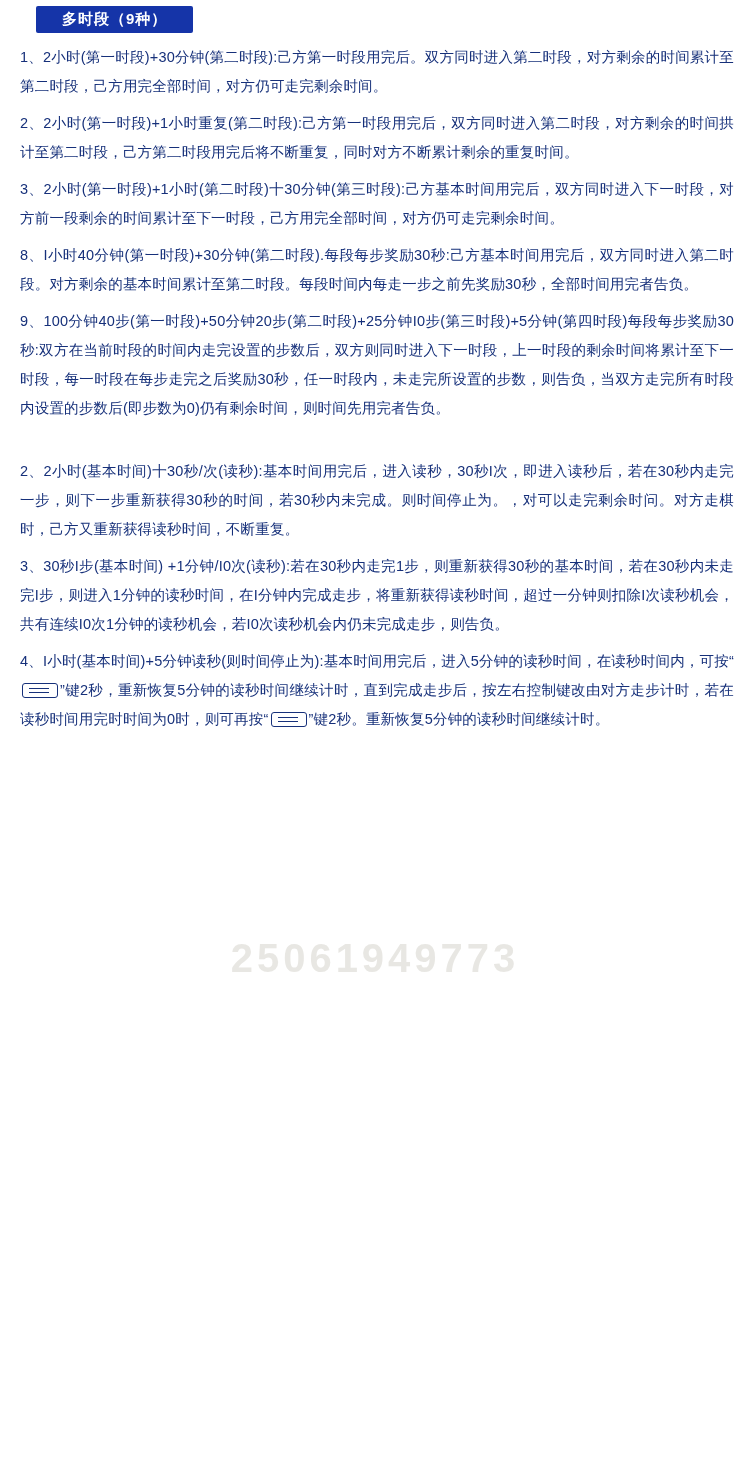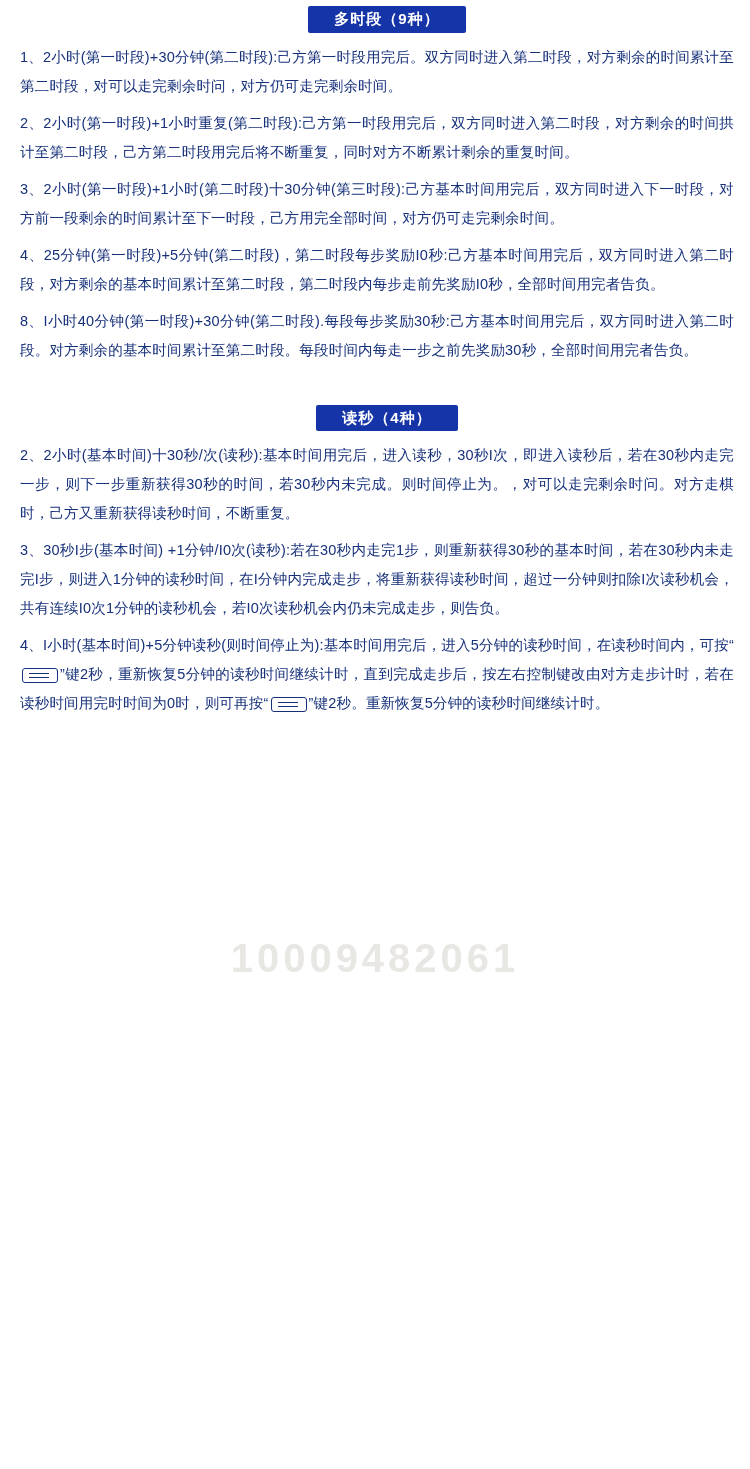--- a/index.html
+++ b/index.html
@@ -16,21 +16,20 @@
     overflow: hidden;
   }
   .page {
     width: 750px;
     position: relative;
     padding: 0;
     box-sizing: border-box;
   }
   .section-header {
     display: flex;
-    justify-content: center;
     align-items: center;
     margin: 6px 12px 10px 0;
     padding-left: 36px;
   }
   .section-badge {
     background: #1534a8;
     color: #ffffff;
     font-size: 15px;
     font-weight: bold;
     letter-spacing: 1px;
@@ -98,39 +97,36 @@
   .sec2 {
     position: relative;
     z-index: 2;
   }
 </style>
 </head>
 <body>
 
 <div class="page">
 
-  <div class="watermark">10009482061</div>
+  <div class="watermark">25061949773</div>
 
   <div class="section-header">
     <div class="section-badge">多时段（9种）</div>
   </div>
 
   <div class="items">
-    <p class="item"><span class="num">1、</span><span class="body">2小时(第一时段)+30分钟(第二时段):己方第一时段用完后。双方同时进入第二时段，对方剩余的时间累计至第二时段，对可以走完剩余时问，对方仍可走完剩余时间。</span></p>
+    <p class="item"><span class="num">1、</span><span class="body">2小时(第一时段)+30分钟(第二时段):己方第一时段用完后。双方同时进入第二时段，对方剩余的时间累计至第二时段，己方用完全部时间，对方仍可走完剩余时间。</span></p>
     <p class="item"><span class="num">2、</span><span class="body">2小时(第一时段)+1小时重复(第二时段):己方第一时段用完后，双方同时进入第二时段，对方剩余的时间拱计至第二时段，己方第二时段用完后将不断重复，同时对方不断累计剩余的重复时间。</span></p>
     <p class="item"><span class="num">3、</span><span class="body">2小时(第一时段)+1小时(第二时段)十30分钟(第三时段):己方基本时间用完后，双方同时进入下一时段，对方前一段剩余的时间累计至下一时段，己方用完全部时间，对方仍可走完剩余时间。</span></p>
-    <p class="item"><span class="num">4、</span><span class="body">25分钟(第一时段)+5分钟(第二时段)，第二时段每步奖励I0秒:己方基本时间用完后，双方同时进入第二时段，对方剩余的基本时间累计至第二时段，第二时段内每步走前先奖励I0秒，全部时间用完者告负。</span></p>
     <p class="item"><span class="num">8、</span><span class="body">I小时40分钟(第一时段)+30分钟(第二时段).每段每步奖励30秒:己方基本时间用完后，双方同时进入第二时段。对方剩余的基本时间累计至第二时段。每段时间内每走一步之前先奖励30秒，全部时间用完者告负。</span></p>
+    <p class="item"><span class="num">9、</span><span class="body">100分钟40步(第一时段)+50分钟20步(第二时段)+25分钟I0步(第三时段)+5分钟(第四时段)每段每步奖励30秒:双方在当前时段的时间内走完设置的步数后，双方则同时进入下一时段，上一时段的剩余时间将累计至下一时段，每一时段在每步走完之后奖励30秒，任一时段内，未走完所设置的步数，则告负，当双方走完所有时段内设置的步数后(即步数为0)仍有剩余时间，则时间先用完者告负。</span></p>
   </div>
 
   <div class="spacer"></div>
 
-  <div class="section-header sec2">
-    <div class="section-badge">读秒（4种）</div>
-  </div>
 
   <div class="items sec2">
     <p class="item"><span class="num">2、</span><span class="body">2小时(基本时间)十30秒/次(读秒):基本时间用完后，进入读秒，30秒I次，即进入读秒后，若在30秒内走完一步，则下一步重新获得30秒的时间，若30秒内未完成。则时间停止为。，对可以走完剩余时问。对方走棋时，己方又重新获得读秒时间，不断重复。</span></p>
     <p class="item"><span class="num">3、</span><span class="body">30秒I步(基本时间) +1分钟/I0次(读秒):若在30秒内走完1步，则重新获得30秒的基本时间，若在30秒内未走完I步，则进入1分钟的读秒时间，在I分钟内完成走步，将重新获得读秒时间，超过一分钟则扣除I次读秒机会，共有连续I0次1分钟的读秒机会，若I0次读秒机会内仍未完成走步，则告负。</span></p>
     <p class="item">
       <span class="num">4、</span><span class="body">I小时(基本时间)+5分钟读秒(则时间停止为):基本时间用完后，进入5分钟的读秒时间，在读秒时间内，可按“</span><span class="key-glyph"></span><span class="body">”键2秒，重新恢复5分钟的读秒时间继续计时，直到完成走步后，按左右控制键改由对方走步计时，若在读秒时间用完时时间为0时，则可再按“</span><span class="key-glyph"></span><span class="body">”键2秒。重新恢复5分钟的读秒时间继续计时。</span>
     </p>
   </div>
 
 </div>

